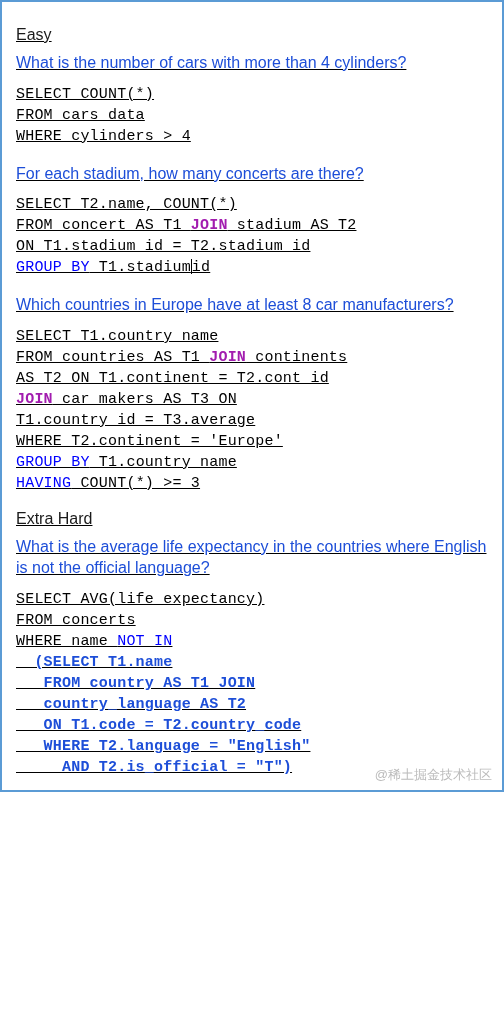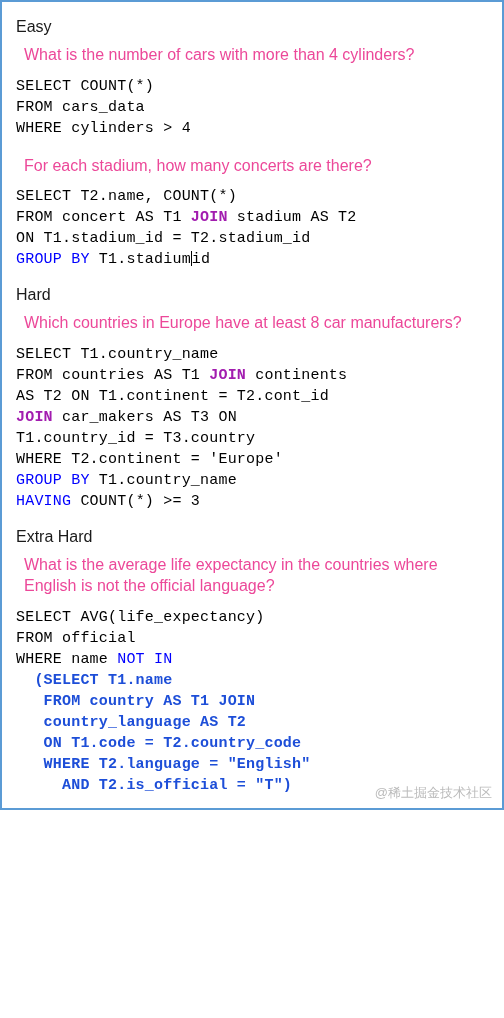--- a/index.html
+++ b/index.html
@@ -5,35 +5,36 @@
     * { box-sizing: border-box; }
     body {
       margin: 0;
       padding: 0;
       font-family: Arial, Helvetica, sans-serif;
       background: #ffffff;
       width: 504px;
     }
     .container {
       border: 2px solid #5b9bd5;
-      padding: 10px 14px 8px 14px;
+      padding: 18px 14px 8px 14px;
       position: relative;
+      text-decoration: underline;
     }
     .section-title {
       font-family: Arial, sans-serif;
       font-size: 16px;
       color: #1a1a1a;
       margin: 6px 0 8px 0;
       font-weight: normal;
     }
     .question {
       font-family: Arial, sans-serif;
       font-size: 16px;
-      color: #ec4899;
-      margin: 4px 0 10px 8px;
+      color: #1d4ed8;
+      margin: 4px 0 10px 0;
       line-height: 1.35;
     }
     .code-block {
       font-family: "Courier New", Courier, monospace;
       font-size: 15px;
       color: #000;
       line-height: 1.4;
       white-space: pre;
       margin: 4px 0 16px 0;
       letter-spacing: 0.2px;
@@ -69,35 +70,34 @@
   <div class="code-block"><span>SELECT COUNT(*)</span>
 <span>FROM cars_data</span>
 <span>WHERE cylinders &gt; 4</span></div>
 
   <div class="question">For each stadium, how many concerts are there?</div>
   <div class="code-block"><span>SELECT T2.name, COUNT(*)</span>
 <span>FROM concert AS T1 </span><span class="kw-red">JOIN</span><span> stadium AS T2</span>
 <span>ON T1.stadium_id = T2.stadium_id</span>
 <span class="kw-blue">GROUP BY</span><span> T1.stadium</span><span class="cursor"></span><span>id</span></div>
 
-  <div class="section-title">Hard</div>
   <div class="question">Which countries in Europe have at least 8 car manufacturers?</div>
   <div class="code-block"><span>SELECT T1.country_name</span>
 <span>FROM countries AS T1 </span><span class="kw-red">JOIN</span><span> continents</span>
 <span>AS T2 ON T1.continent = T2.cont_id</span>
 <span class="kw-red">JOIN</span><span> car_makers AS T3 ON</span>
-<span>T1.country_id = T3.country</span>
+<span>T1.country_id = T3.average</span>
 <span>WHERE T2.continent = 'Europe'</span>
 <span class="kw-blue">GROUP BY</span><span> T1.country_name</span>
 <span class="kw-blue">HAVING</span><span> COUNT(*) &gt;= 3</span></div>
 
   <div class="section-title">Extra Hard</div>
   <div class="question">What is the average life expectancy in the countries where English is not the official language?</div>
   <div class="code-block last-code"><span>SELECT AVG(life_expectancy)</span>
-<span>FROM official</span>
+<span>FROM concerts</span>
 <span>WHERE name </span><span class="kw-blue">NOT IN</span>
 <span class="kw-green">  (SELECT T1.name</span>
 <span class="kw-green">   FROM country AS T1 JOIN</span>
 <span class="kw-green">   country_language AS T2</span>
 <span class="kw-green">   ON T1.code = T2.country_code</span>
 <span class="kw-green">   WHERE T2.language = "English"</span>
 <span class="kw-green">     AND T2.is_official = "T")</span></div>
 
   <div class="watermark">@稀土掘金技术社区</div>
 </div>

